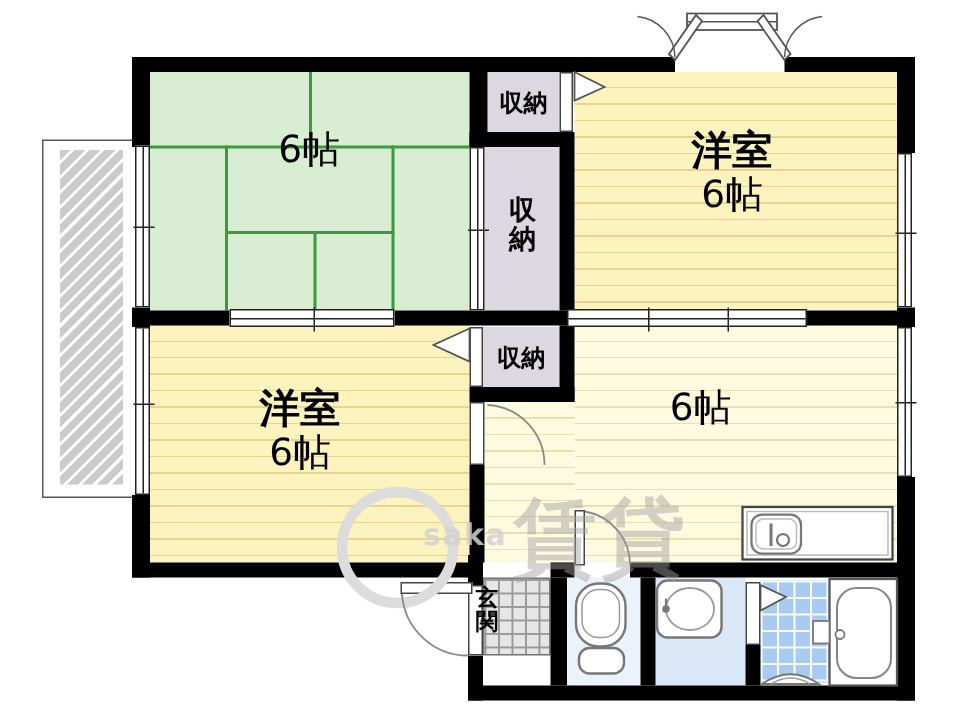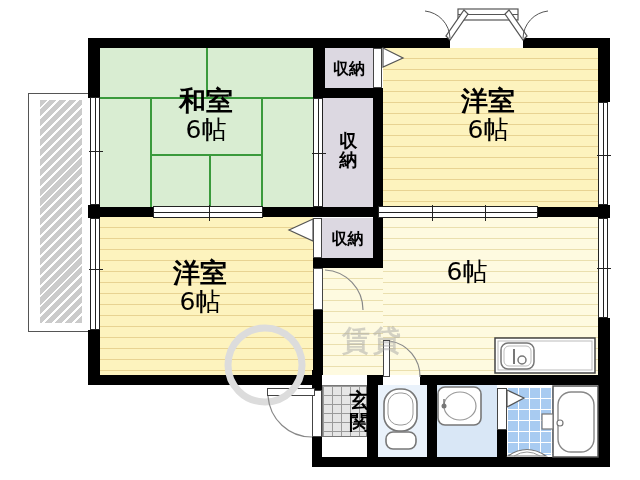--- a/index.html
+++ b/index.html
@@ -177,37 +177,37 @@
       <rect x="558" y="392" width="36" height="60" rx="13" fill="#fff" stroke="#888" stroke-width="1.4"></rect>
       <circle cx="560" cy="423" r="3" fill="#fff" stroke="#777" stroke-width="1.2"></circle>
     </g>
     <rect x="542" y="414" width="11" height="15" fill="#fff" stroke="#777" stroke-width="1.2"></rect>
     <g>
       <path d="M 508 456 Q 527 443 546 456 Z" fill="#fff" stroke="#777" stroke-width="1.2"></path>
       <path d="M 514 456 Q 527 448 540 456" fill="none" stroke="#999" stroke-width="1"></path>
     </g>
   </svg>
 
-  <div class="wm" style="left:342px;top:322px;font-size:28px;color:rgba(160,160,160,.55);letter-spacing:3px;">賃貸</div>
+  <div class="wm" style="left:282px;top:344px;font-size:20px;">saka</div>
+  <div class="wm" style="left:342px;top:322px;font-size:56px;color:rgba(160,160,160,.55);letter-spacing:3px;">賃貸</div>
 
   <div class="label" style="left:146px;top:86px;width:120px;font-size:27px;">
-    <div>和室</div>
     <div class="size" style="font-size:25px;">6帖</div>
   </div>
   <div class="label" style="left:428px;top:86px;width:120px;font-size:27px;">
     <div>洋室</div>
     <div class="size" style="font-size:25px;">6帖</div>
   </div>
   <div class="label" style="left:140px;top:258px;width:120px;font-size:27px;">
     <div>洋室</div>
     <div class="size" style="font-size:25px;">6帖</div>
   </div>
   <div class="label" style="left:407px;top:258px;width:120px;font-size:29px;font-family:'DejaVu Serif','Liberation Serif',serif;">
     <div class="size" style="font-size:25px;font-family:'DejaVu Sans','Liberation Sans',sans-serif;">6帖</div>
   </div>
 
   <div class="label" style="left:325px;top:60px;width:48px;font-size:16px;">収納</div>
   <div class="vtext" style="left:338px;top:131px;font-size:18px;">収納</div>
   <div class="label" style="left:322px;top:230px;width:51px;font-size:16px;">収納</div>
 
-  <div class="vtext" style="left:348px;top:390px;font-size:20px;">玄関</div>
+  <div class="vtext" style="left:316px;top:390px;font-size:15px;">玄関</div>
 
 </div>
 
 </body></html>

